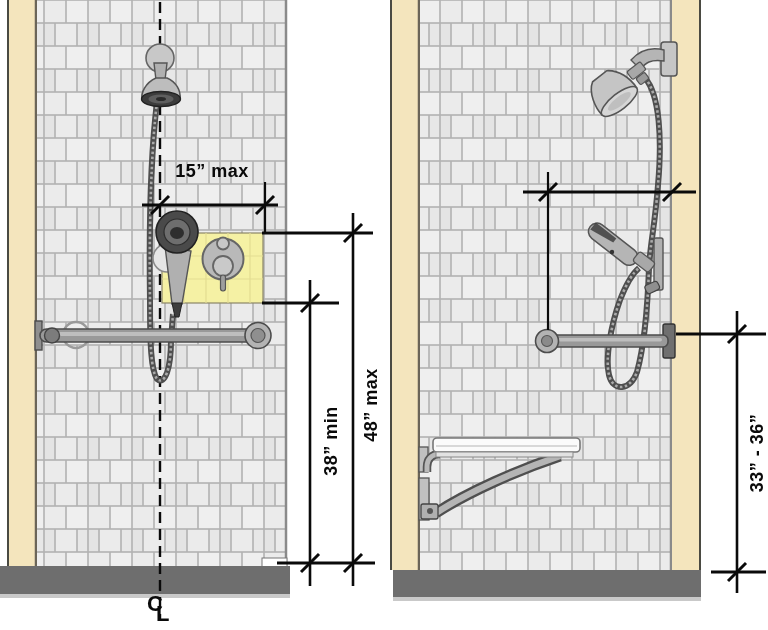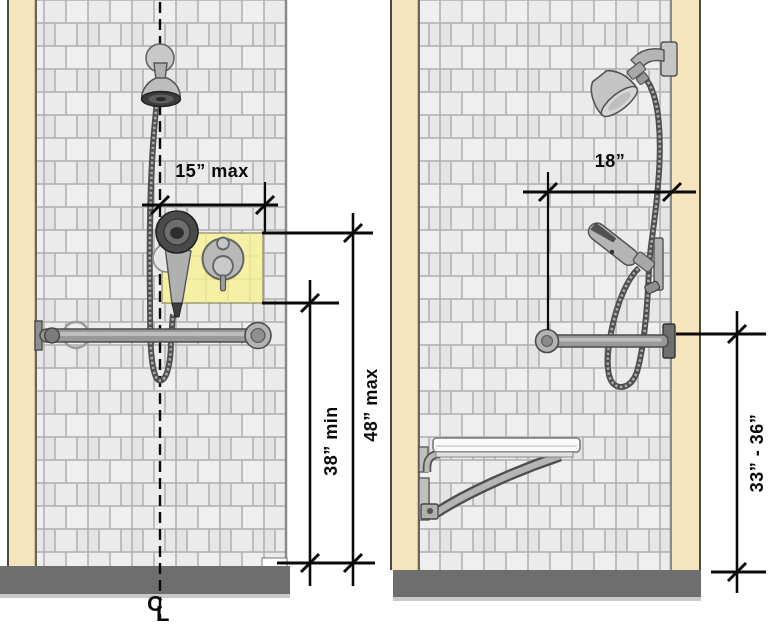--- a/index.html
+++ b/index.html
@@ -205,21 +205,20 @@
       <line x1="676" y1="334" x2="766" y2="334" stroke-width="2.8"></line>
       <line x1="711" y1="572" x2="766" y2="572" stroke-width="2.8"></line>
       <line x1="737" y1="311" x2="737" y2="593" stroke-width="2.6"></line>
       <line x1="728" y1="343" x2="746" y2="325" stroke-width="3"></line>
       <line x1="728" y1="581" x2="746" y2="563" stroke-width="3"></line>
     </g>
   </g>
 </svg>
 
 <div class="dim-label" style="left:147px;top:161px;">15” max</div>
-<div class="dim-label" style="left:545px;top:151px;">18”</div>
 <div class="dim-label vert" style="left:266px;top:431px;">38” min</div>
 <div class="dim-label vert" style="left:306px;top:395px;">48” max</div>
 <div class="dim-label vert" style="left:692px;top:443px;">33” - 36”</div>
 
 <span class="cl-letter" style="left:147px;top:593px;">C</span>
 <span class="cl-letter" style="left:156px;top:603px;">L</span>
 
 </div>
 
 </body></html>

